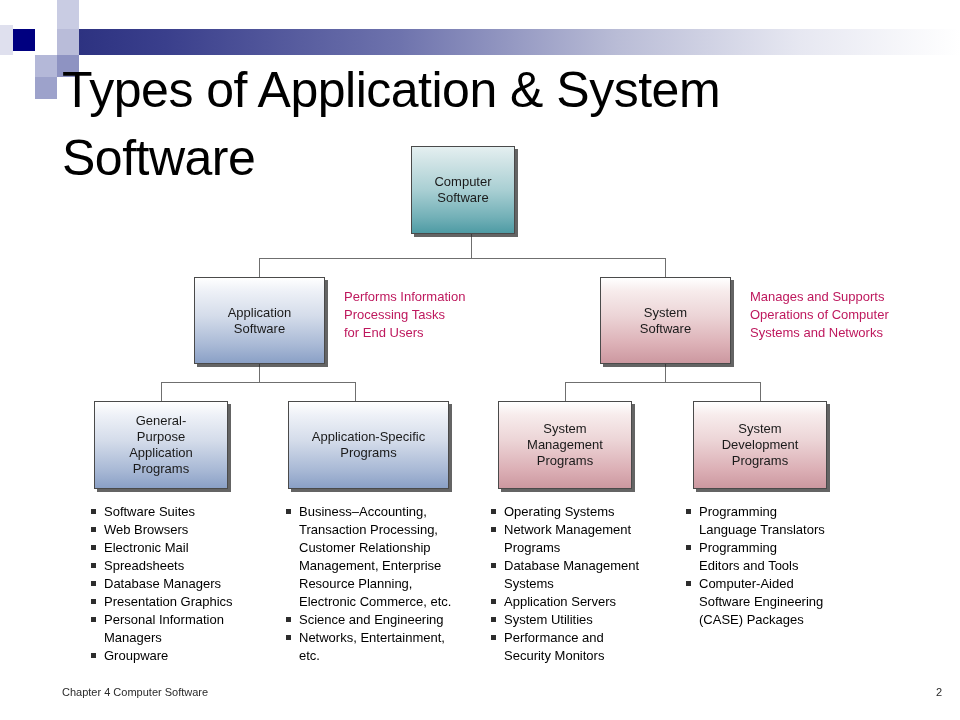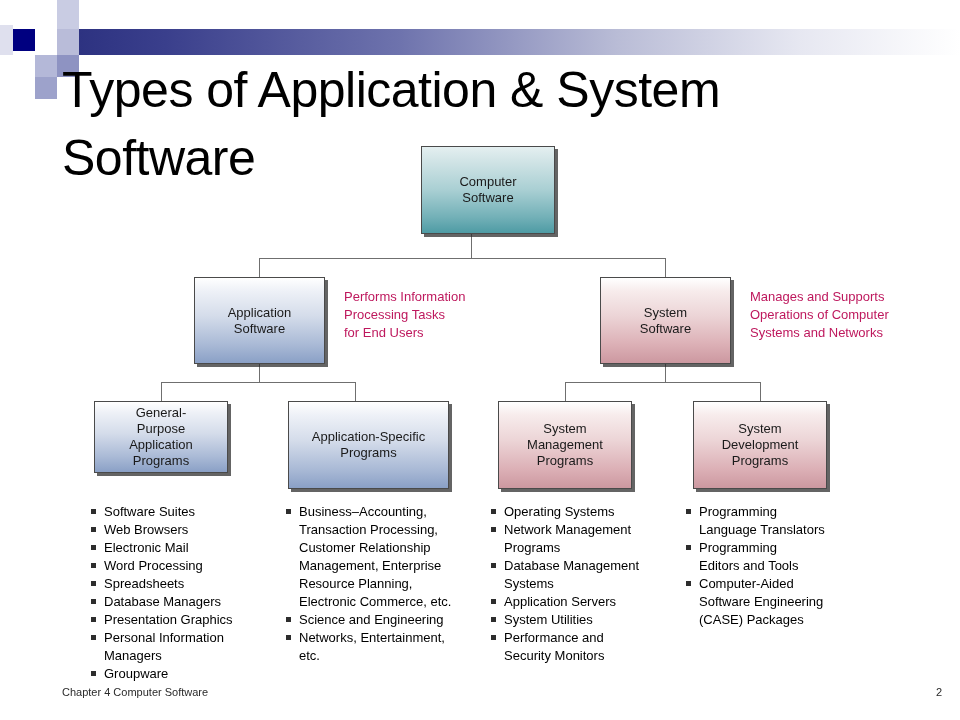--- a/index.html
+++ b/index.html
@@ -173,42 +173,42 @@
     <div class="ln v" style="left:259px; top:364px; height:18px;"></div>
     <div class="ln h" style="left:161px; top:382px; width:195px;"></div>
     <div class="ln v" style="left:161px; top:382px; height:19px;"></div>
     <div class="ln v" style="left:355px; top:382px; height:19px;"></div>
 
     <div class="ln v" style="left:665px; top:364px; height:18px;"></div>
     <div class="ln h" style="left:565px; top:382px; width:195px;"></div>
     <div class="ln v" style="left:565px; top:382px; height:19px;"></div>
     <div class="ln v" style="left:760px; top:382px; height:19px;"></div>
 
-    <div class="node teal" style="left:421px; top:146px; width:134px; height:88px;">
+    <div class="node teal" style="left:411px; top:146px; width:104px; height:88px;">
       <span>Computer
 Software</span>
     </div>
 
     <div class="node blue" style="left:194px; top:277px; width:131px; height:87px;">
       <span>Application
 Software</span>
     </div>
     <div class="node-caption" style="left:344px; top:288px; width:170px;">Performs Information
 Processing Tasks
 for End Users</div>
 
     <div class="node rose" style="left:600px; top:277px; width:131px; height:87px;">
       <span>System
 Software</span>
     </div>
     <div class="node-caption" style="left:750px; top:288px; width:200px;">Manages and Supports
 Operations of Computer
 Systems and Networks</div>
 
-    <div class="node blue" style="left:94px; top:401px; width:134px; height:72px;">
+    <div class="node blue" style="left:94px; top:401px; width:134px; height:88px;">
       <span>General-
 Purpose
 Application
 Programs</span>
     </div>
     <div class="node blue" style="left:288px; top:401px; width:161px; height:88px;">
       <span>Application-Specific
 Programs</span>
     </div>
     <div class="node rose" style="left:498px; top:401px; width:134px; height:88px;">
@@ -219,21 +219,20 @@
     <div class="node rose" style="left:693px; top:401px; width:134px; height:88px;">
       <span>System
 Development
 Programs</span>
     </div>
 
     <div class="bullet-col" style="left:91px; top:503px; width:185px;">
       <div class="bullet-item">Software Suites</div>
       <div class="bullet-item">Web Browsers</div>
       <div class="bullet-item">Electronic Mail</div>
-      <div class="bullet-item">Word Processing</div>
       <div class="bullet-item">Spreadsheets</div>
       <div class="bullet-item">Database Managers</div>
       <div class="bullet-item">Presentation Graphics</div>
       <div class="bullet-item">Personal Information
 Managers</div>
       <div class="bullet-item">Groupware</div>
     </div>
 
     <div class="bullet-col" style="left:286px; top:503px; width:200px;">
       <div class="bullet-item">Business–Accounting,

